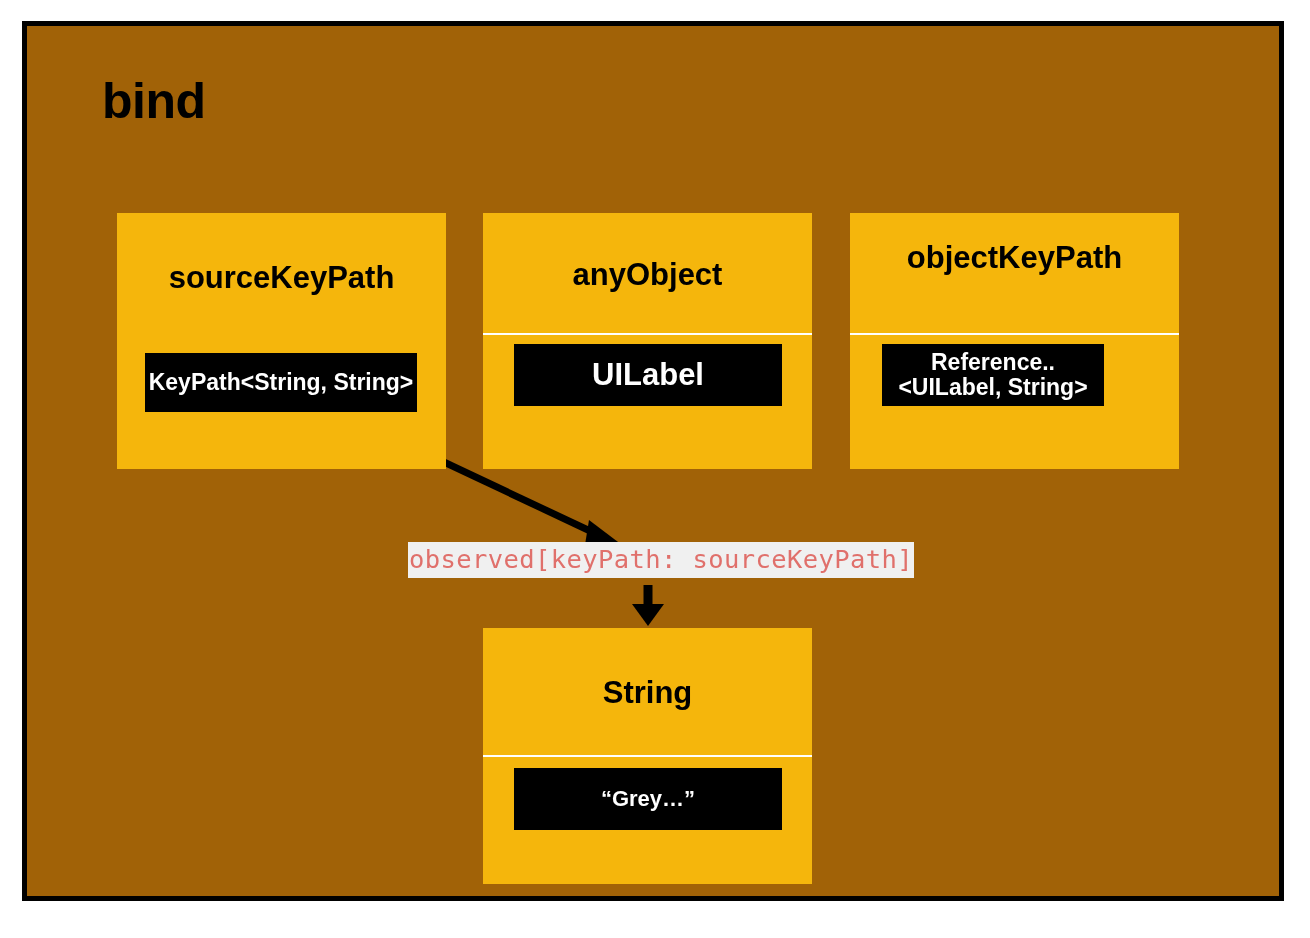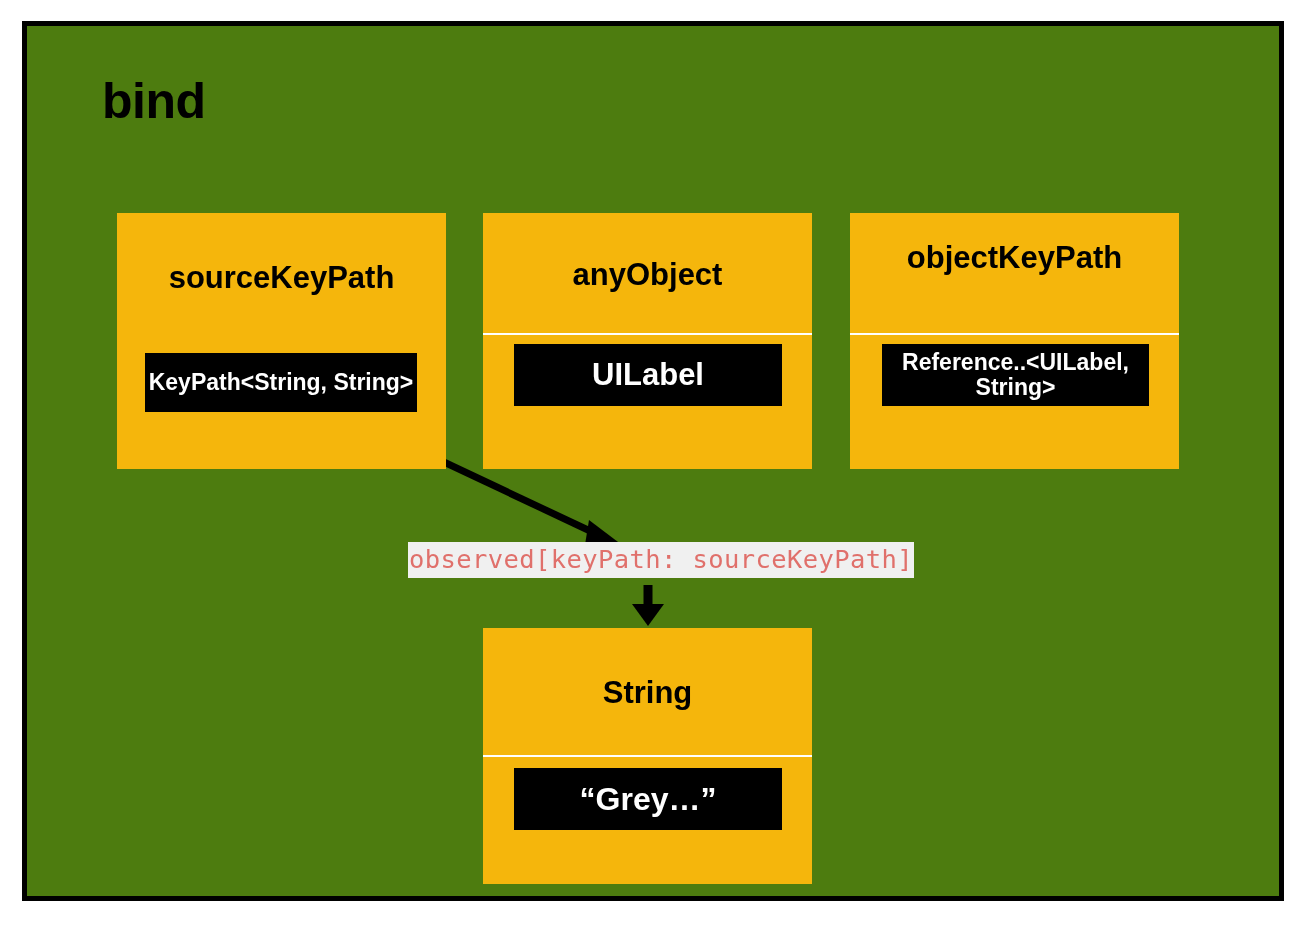--- a/index.html
+++ b/index.html
@@ -15,21 +15,21 @@
   }
 
   #slide {
     position: absolute;
     left: 22px;
     top: 21px;
     width: 1262px;
     height: 880px;
     border: 5px solid #000000;
     box-sizing: border-box;
-    background: #4d7c0f;
+    background: #a16207;
   }
 
   
   #slide-title {
     position: absolute;
     left: 75px;
     top: 50px;
     font-size: 50px;
     font-weight: bold;
     color: #000000;
@@ -90,31 +90,31 @@
     left: 31px; top: 131px; width: 268px; height: 62px; font-size: 31px;
   }
 
   
   #node-object {
     left: 823px; top: 187px; width: 329px; height: 256px;
   }
   #node-object .node-header { margin-top: 28px; font-size: 31px; }
   #node-object .node-divider { top: 120px; }
   #node-object .node-chip {
-    left: 32px; top: 131px; width: 267px; height: 62px; font-size: 23px;
+    left: 32px; top: 131px; width: 222px; height: 62px; font-size: 23px;
   }
 
   
   #node-value {
     left: 456px; top: 602px; width: 329px; height: 256px;
   }
   #node-value .node-header { margin-top: 48px; font-size: 31px; }
   #node-value .node-divider { top: 127px; }
   #node-value .node-chip {
-    left: 31px; top: 140px; width: 268px; height: 62px; font-size: 32px;
+    left: 31px; top: 140px; width: 268px; height: 62px; font-size: 22px;
   }
 
   
   #code-expr {
     position: absolute;
     left: 365px;
     top: 516px;
     background: #F0F0F0;
     color: #E0706B;
     font-family: "DejaVu Sans Mono", monospace;

